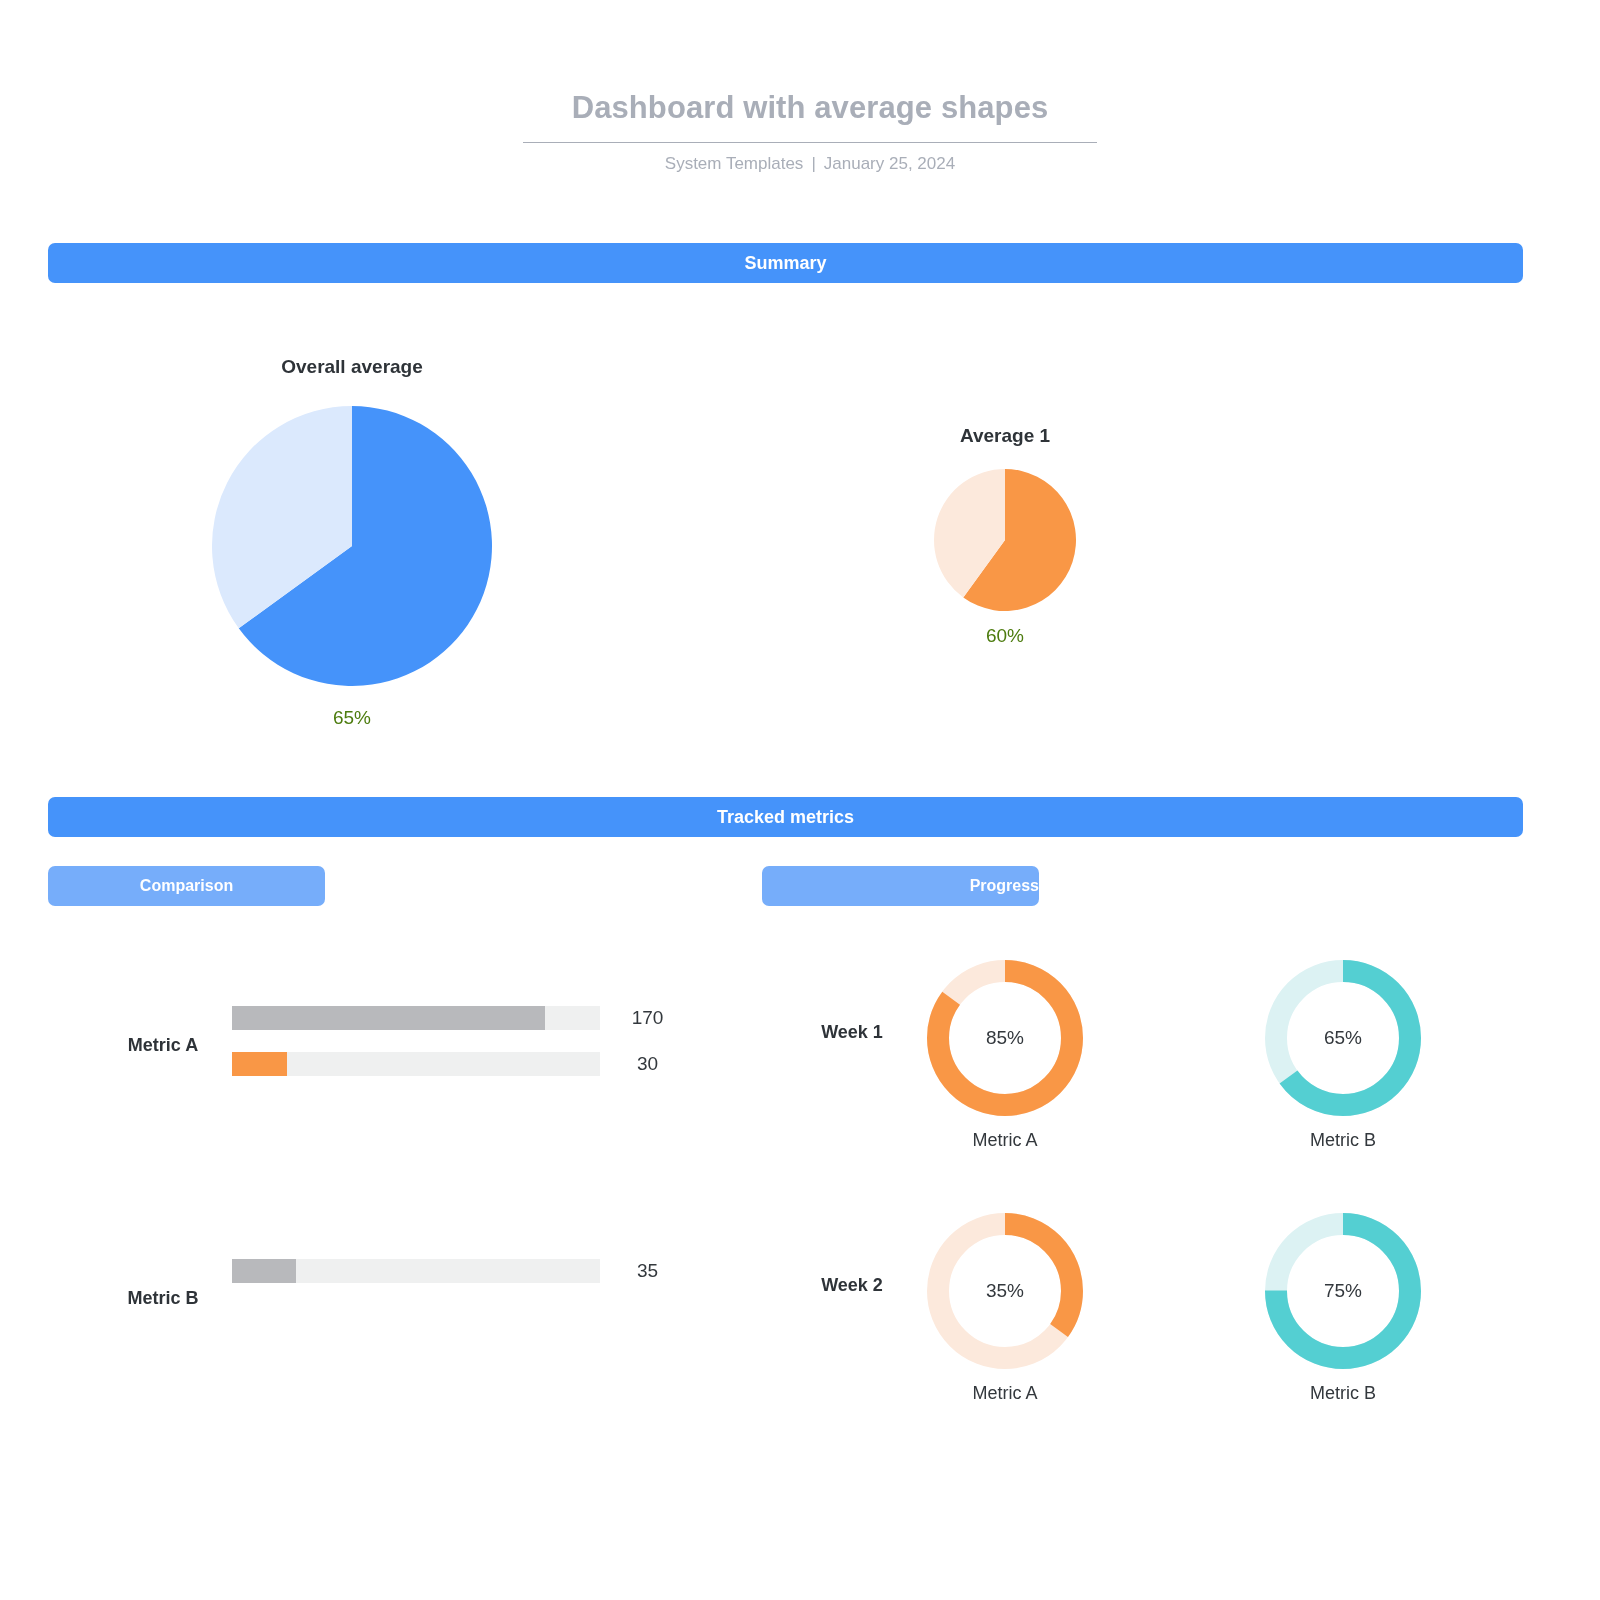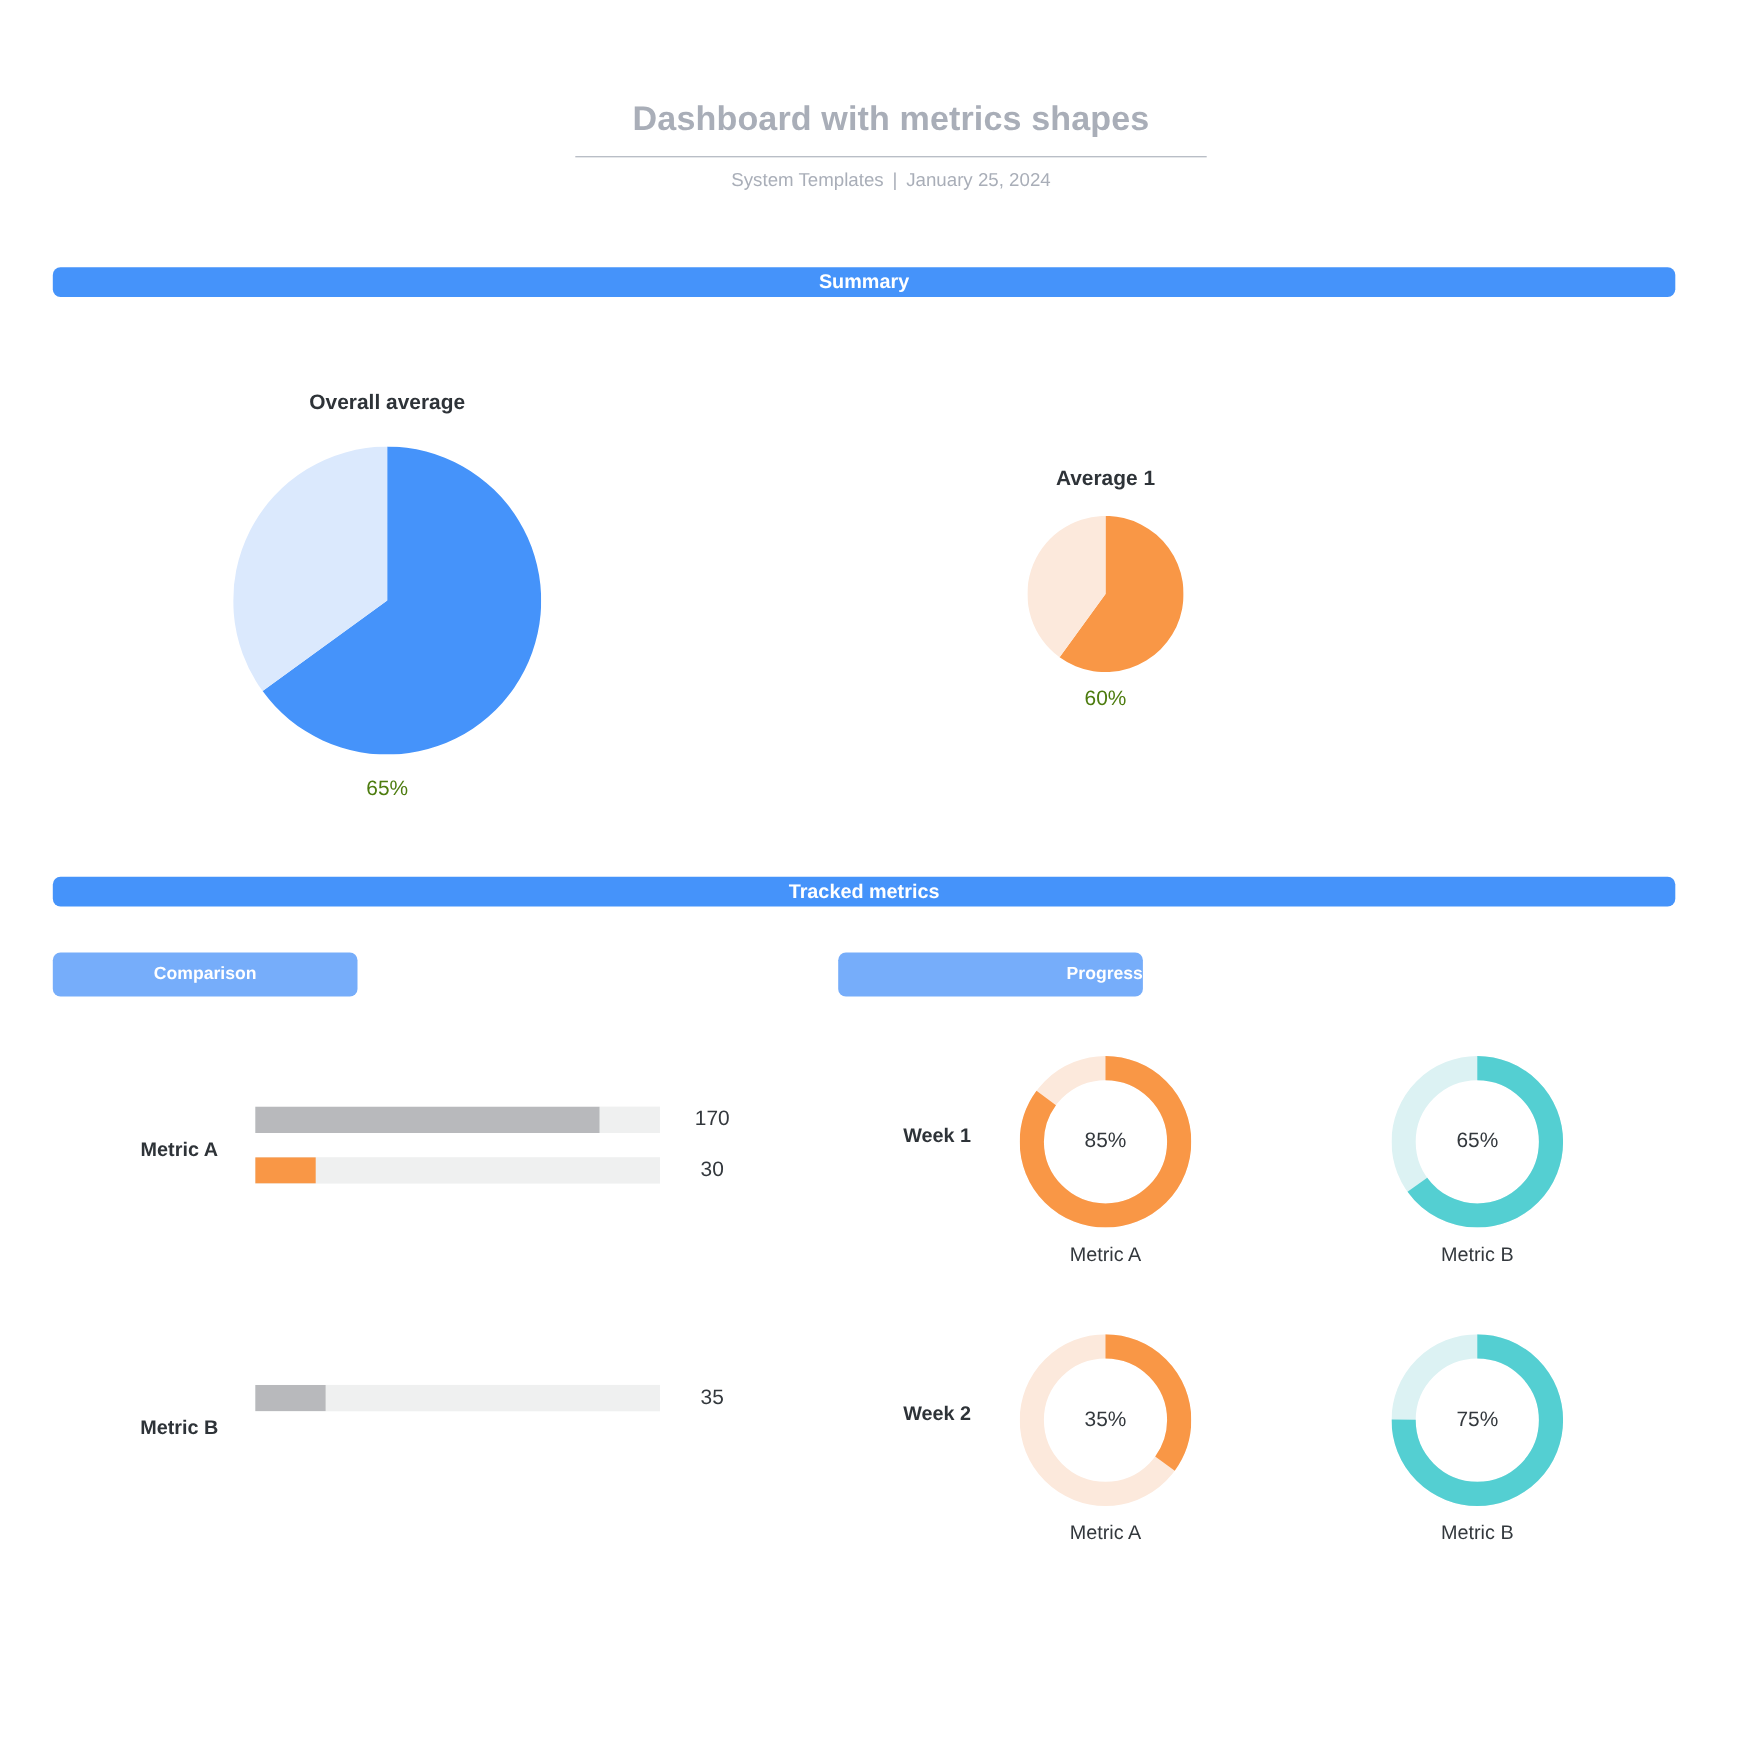--- a/index.html
+++ b/index.html
@@ -42,21 +42,21 @@
     color: #a9aeb8;
     white-space: nowrap;
   }
   .doc-subtitle .sep { padding: 0 8px; }
 
   
   .banner {
     position: absolute;
     left: 48px;
     width: 1475px;
-    height: 27px;
+    height: 40px;
     background: #4593fa;
     border-radius: 7px;
     color: #ffffff;
     font-size: 18px;
     font-weight: bold;
     display: flex;
     align-items: center;
     justify-content: center;
   }
   #banner-summary { top: 243px; }
@@ -190,21 +190,21 @@
     font-size: 18px;
     color: #33383d;
   }
 </style>
 </head>
 <body>
 
 <div class="page">
 
   <div class="title-block">
-    <div class="doc-title">Dashboard with metrics shapes</div>
+    <div class="doc-title">Dashboard with average shapes</div>
     <div class="doc-subtitle">
       <span>System Templates</span><span class="sep">|</span><span>January 25, 2024</span>
     </div>
   </div>
 
   <div class="banner" id="banner-summary">
     <span>Summary</span>
   </div>
 
   <div class="pie-wrap" id="pie-overall">

